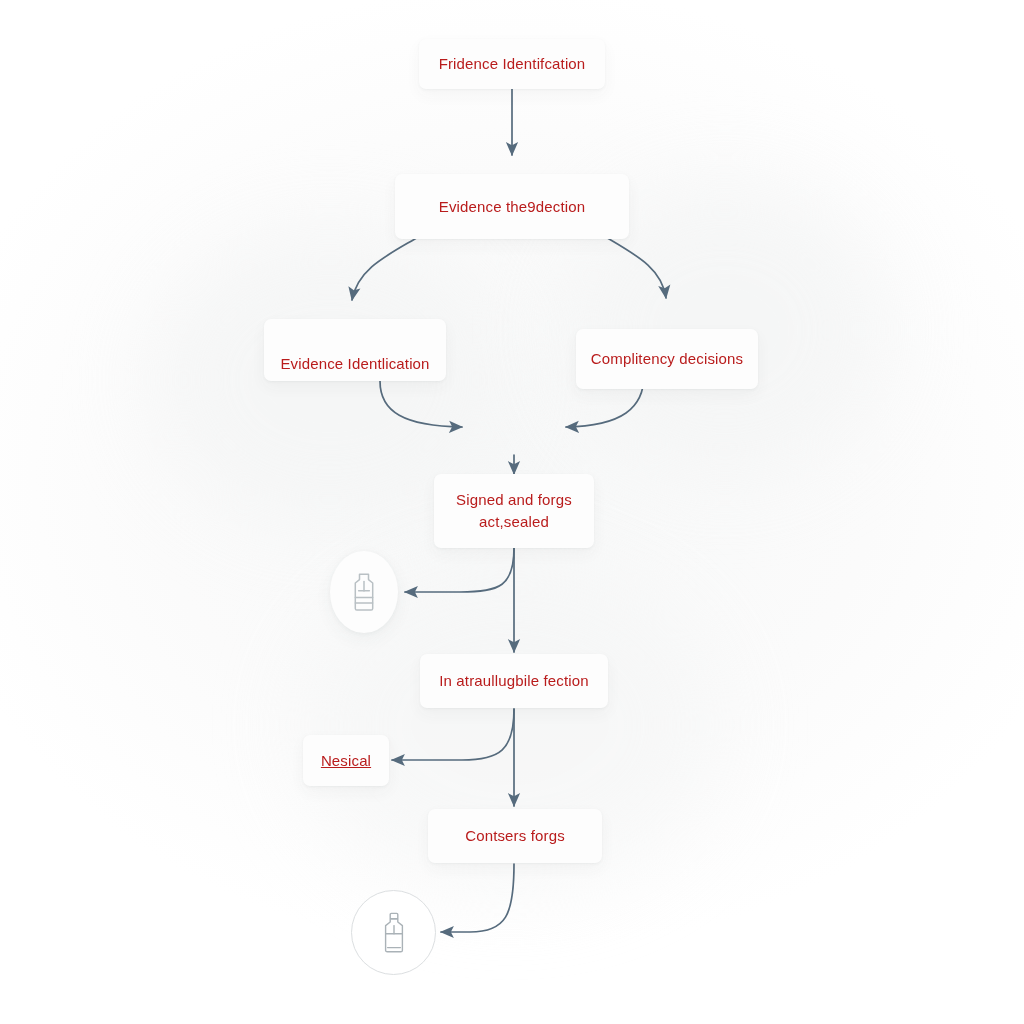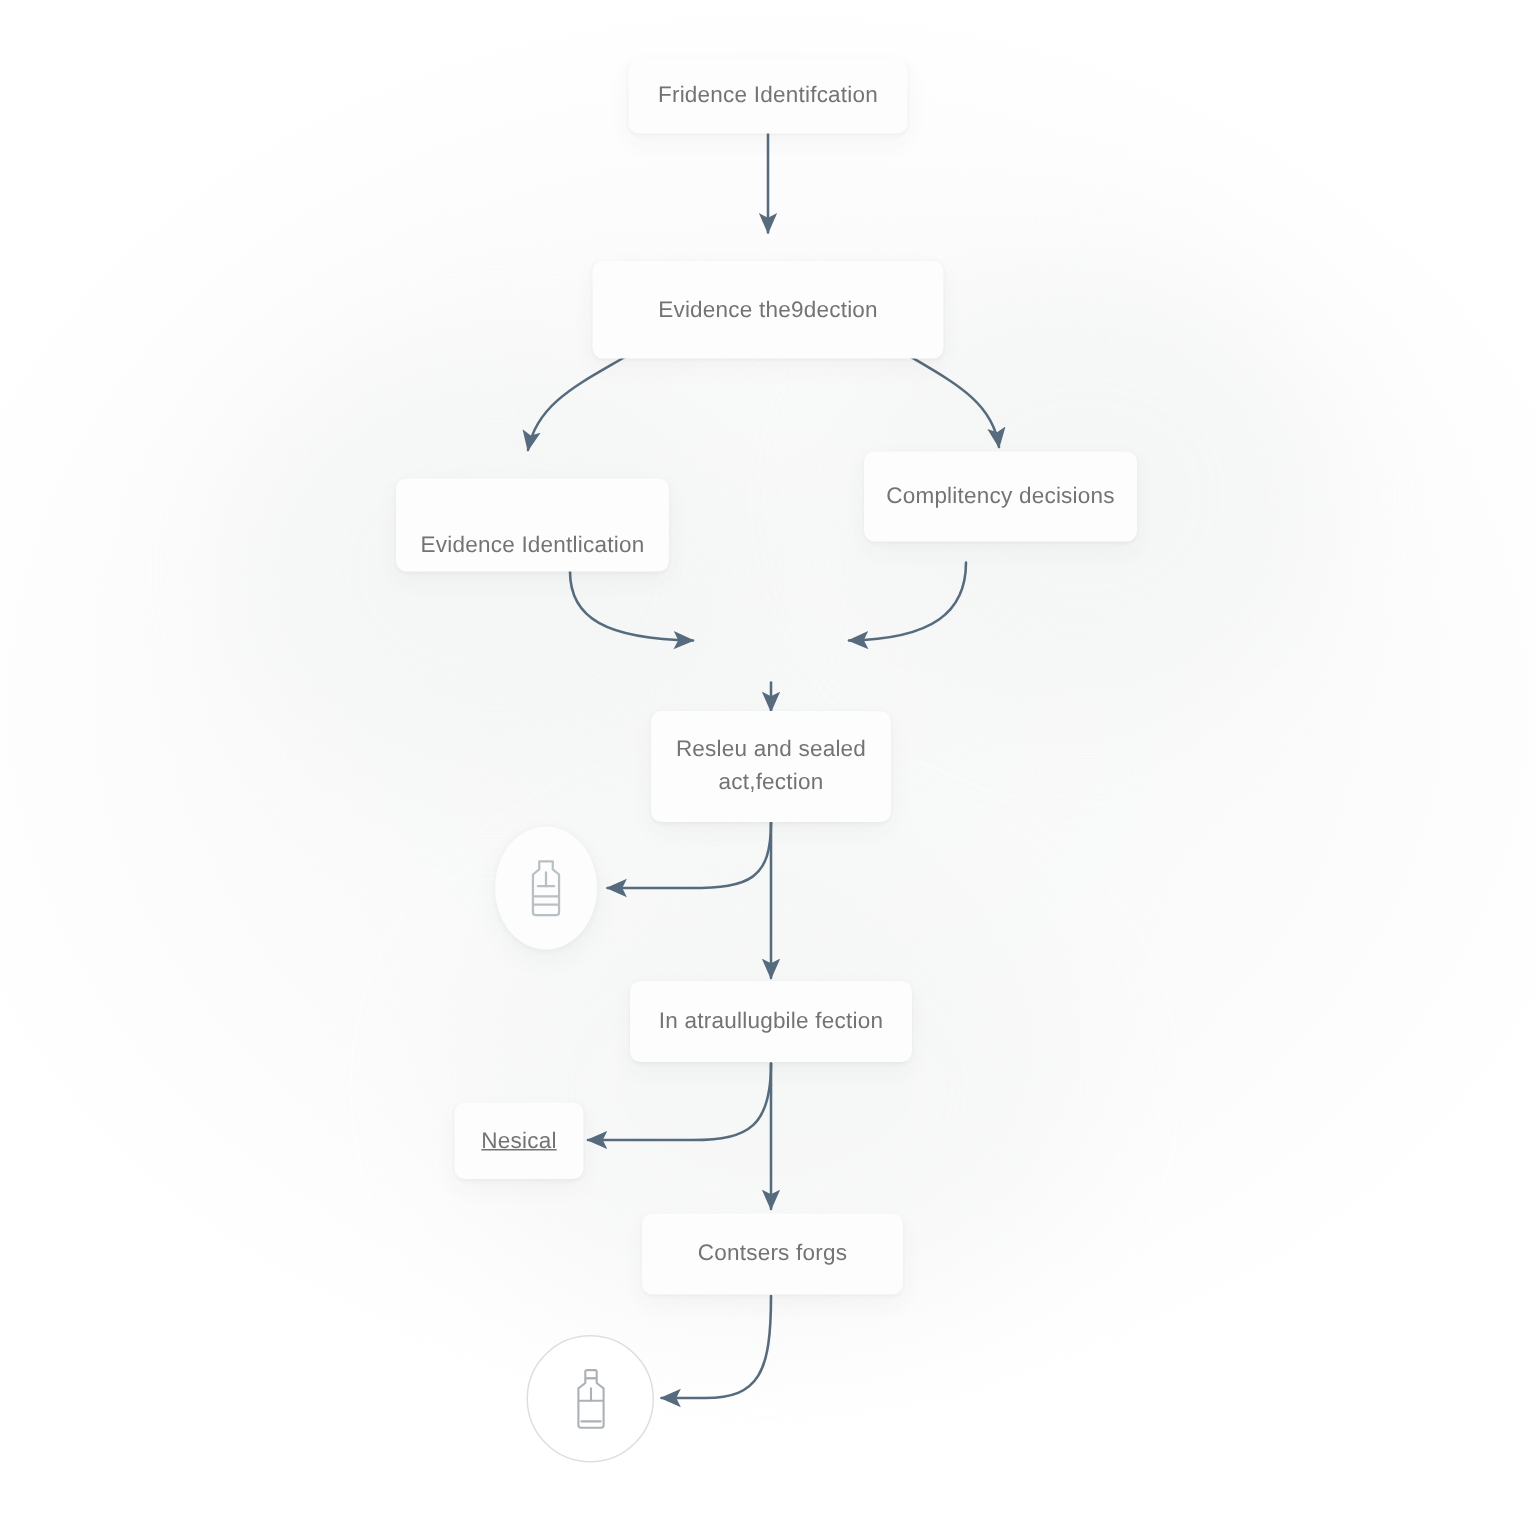--- a/index.html
+++ b/index.html
@@ -46,21 +46,21 @@
     position: absolute;
     box-sizing: border-box;
     background: #fdfdfd;
     border-radius: 7px;
     box-shadow: 0 1px 3px rgba(60,70,80,.055),
                 0 6px 16px rgba(60,70,80,.045);
     display: flex;
     align-items: center;
     justify-content: center;
     text-align: center;
-    color: #737373;
+    color: #b91c1c;
     font-size: 15px;
     letter-spacing: .15px;
     line-height: 1.45;
     padding: 6px 14px;
     user-select: none;
   }
   .node.two-line { line-height: 1.5; }
 
   .icon-node {
     position: absolute;
@@ -129,28 +129,28 @@
   </div>
 
   <div class="node" style="left:395px; top:174px; width:234px; height:65px;">
     <span>Evidence the9dection</span>
   </div>
 
   <div class="node" style="left:264px; top:319px; width:182px; height:62px;align-items:flex-end;">
     <span>Evidence Identlication</span>
   </div>
 
-  <div class="node" style="left:576px; top:301px; width:182px; height:60px;text-align:right;">
+  <div class="node" style="left:576px; top:329px; width:182px; height:60px;text-align:right;">
     <span>Complitency decisions</span>
   </div>
 
 
   <div class="node two-line" style="left:434px; top:474px; width:160px; height:74px; flex-direction:column;">
-    <span>Resleu and sealed</span>
-    <span>act,fection</span>
+    <span>Signed and forgs</span>
+    <span>act,sealed</span>
   </div>
 
   <div class="node" style="left:420px; top:654px; width:188px; height:54px;justify-content:center;">
     <span>In atraullugbile fection</span>
   </div>
 
   <div class="node" style="left:303px; top:735px; width:86px; height:51px;text-decoration:underline;">
     <span>Nesical</span>
   </div>
 

